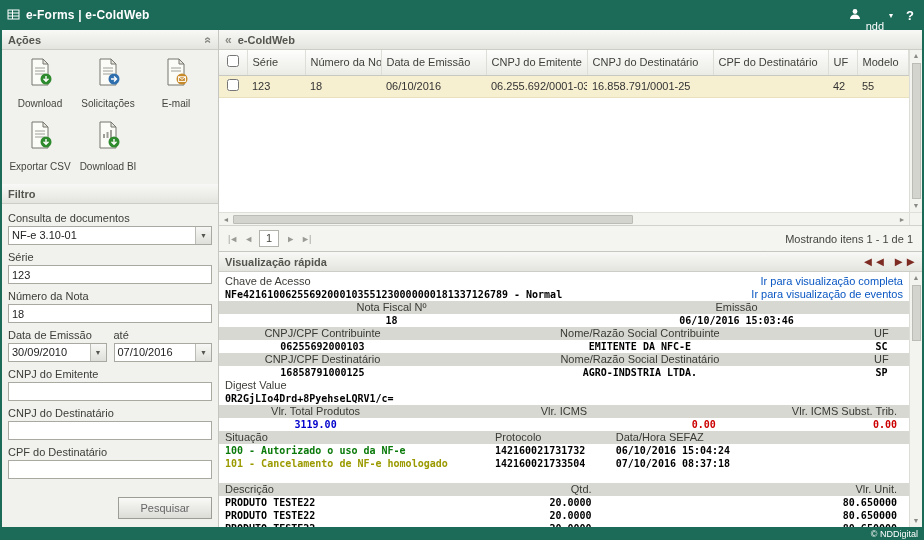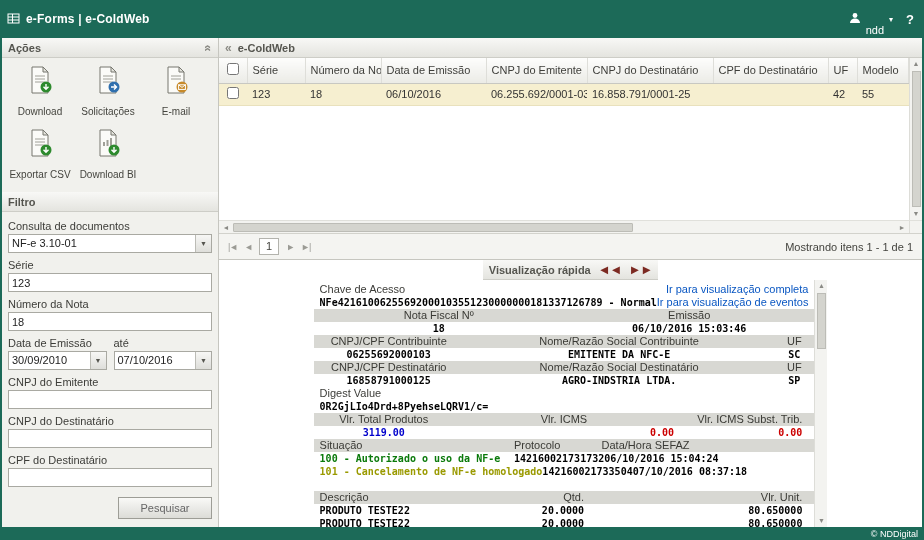--- a/index.html
+++ b/index.html
@@ -1,20 +1,20 @@
 <!DOCTYPE html>
 <html><head>
 <meta charset="utf-8">
 <style>
   *{margin:0;padding:0;box-sizing:border-box;}
   html,body{width:924px;height:540px;overflow:hidden;}
   body{font-family:"Liberation Sans",sans-serif;font-size:11px;color:#333;background:#fff;}
   .app{width:924px;height:540px;display:flex;flex-direction:column;border-left:2px solid #1c6a58;border-right:2px solid #1c6a58;}
   
-  .topbar{height:38px;background:#1c6a58;display:flex;align-items:center;justify-content:space-between;padding:0 8px 0 5px;color:#fff;flex:0 0 auto;}
+  .topbar{height:30px;background:#1c6a58;display:flex;align-items:center;justify-content:space-between;padding:0 8px 0 5px;color:#fff;flex:0 0 auto;}
   .tb-left{display:flex;align-items:center;gap:6px;}
   .tb-title{font-weight:bold;font-size:12px;letter-spacing:.2px;}
   .tb-right{display:flex;align-items:center;gap:5px;}
   .tb-user{cursor:pointer;margin-top:22px;}
   .caret{font-size:8px;cursor:pointer;}
   .help{font-weight:bold;font-size:13px;margin-left:8px;cursor:pointer;}
   
   .bodyrow{flex:1;display:flex;min-height:0;}
   .sidebar{width:217px;background:#f1f1ed;border-right:1px solid #c6c6c0;display:flex;flex-direction:column;min-height:0;}
   .panel-header{height:20px;background:linear-gradient(#f8f8f6,#e4e4df);border-bottom:1px solid #cdcdc7;color:#55554f;font-weight:bold;padding:0 6px;display:flex;align-items:center;flex:0 0 auto;}
@@ -56,21 +56,21 @@
   .vs-thumb{width:9px;background:#d4d4ce;border:1px solid #bcbcb6;margin:1px 0;cursor:pointer;}
   .vs-thumb.full{flex:1;}
   .vs-thumb.short{height:56px;}
   .vs-spacer{flex:1;}
   .vcorner{height:13px;background:#f3f3f0;border-left:1px solid #ddddd8;border-top:1px solid #e0e0db;}
   .pager{height:26px;background:#f4f4f1;border-top:1px solid #d2d2cc;display:flex;align-items:center;padding:0 9px;gap:7px;color:#44443f;flex:0 0 auto;}
   .pg-btn{color:#9b9b95;font-size:9px;cursor:pointer;letter-spacing:-1px;}
   .pg-box{width:20px;height:17px;border:1px solid #b3b3ad;background:#fff;text-align:center;line-height:15px;cursor:pointer;}
   .pg-status{margin-left:auto;}
   
-  .quickview{flex:1;display:flex;flex-direction:column;min-height:0;align-items:center;}
+  .quickview{flex:1;display:flex;flex-direction:column;min-height:0;}
   .qv-nav{color:#7c2a22;font-weight:bold;font-size:13px;cursor:pointer;letter-spacing:-1px;margin-left:7px;}
   .qv-title{flex:1;}
   .qv-body{flex:1;display:flex;min-height:0;background:#fff;}
   .qv-content{flex:1;padding-top:3px;overflow:hidden;min-width:0;}
   .qv-row{display:flex;height:13px;line-height:13px;padding:0 6px;align-items:center;}
   .lbl{color:#3c3c38;}
   .val{font-family:"DejaVu Sans Mono",monospace;font-size:10px;font-weight:bold;color:#000;white-space:nowrap;}
   .link{margin-left:auto;color:#0a57c2;font-weight:normal;cursor:pointer;text-decoration:none;}
   .band{display:flex;height:13px;line-height:13px;background:#d8d8d3;color:#3a3a35;align-items:center;}
   .vals{display:flex;height:13px;line-height:13px;align-items:center;}

